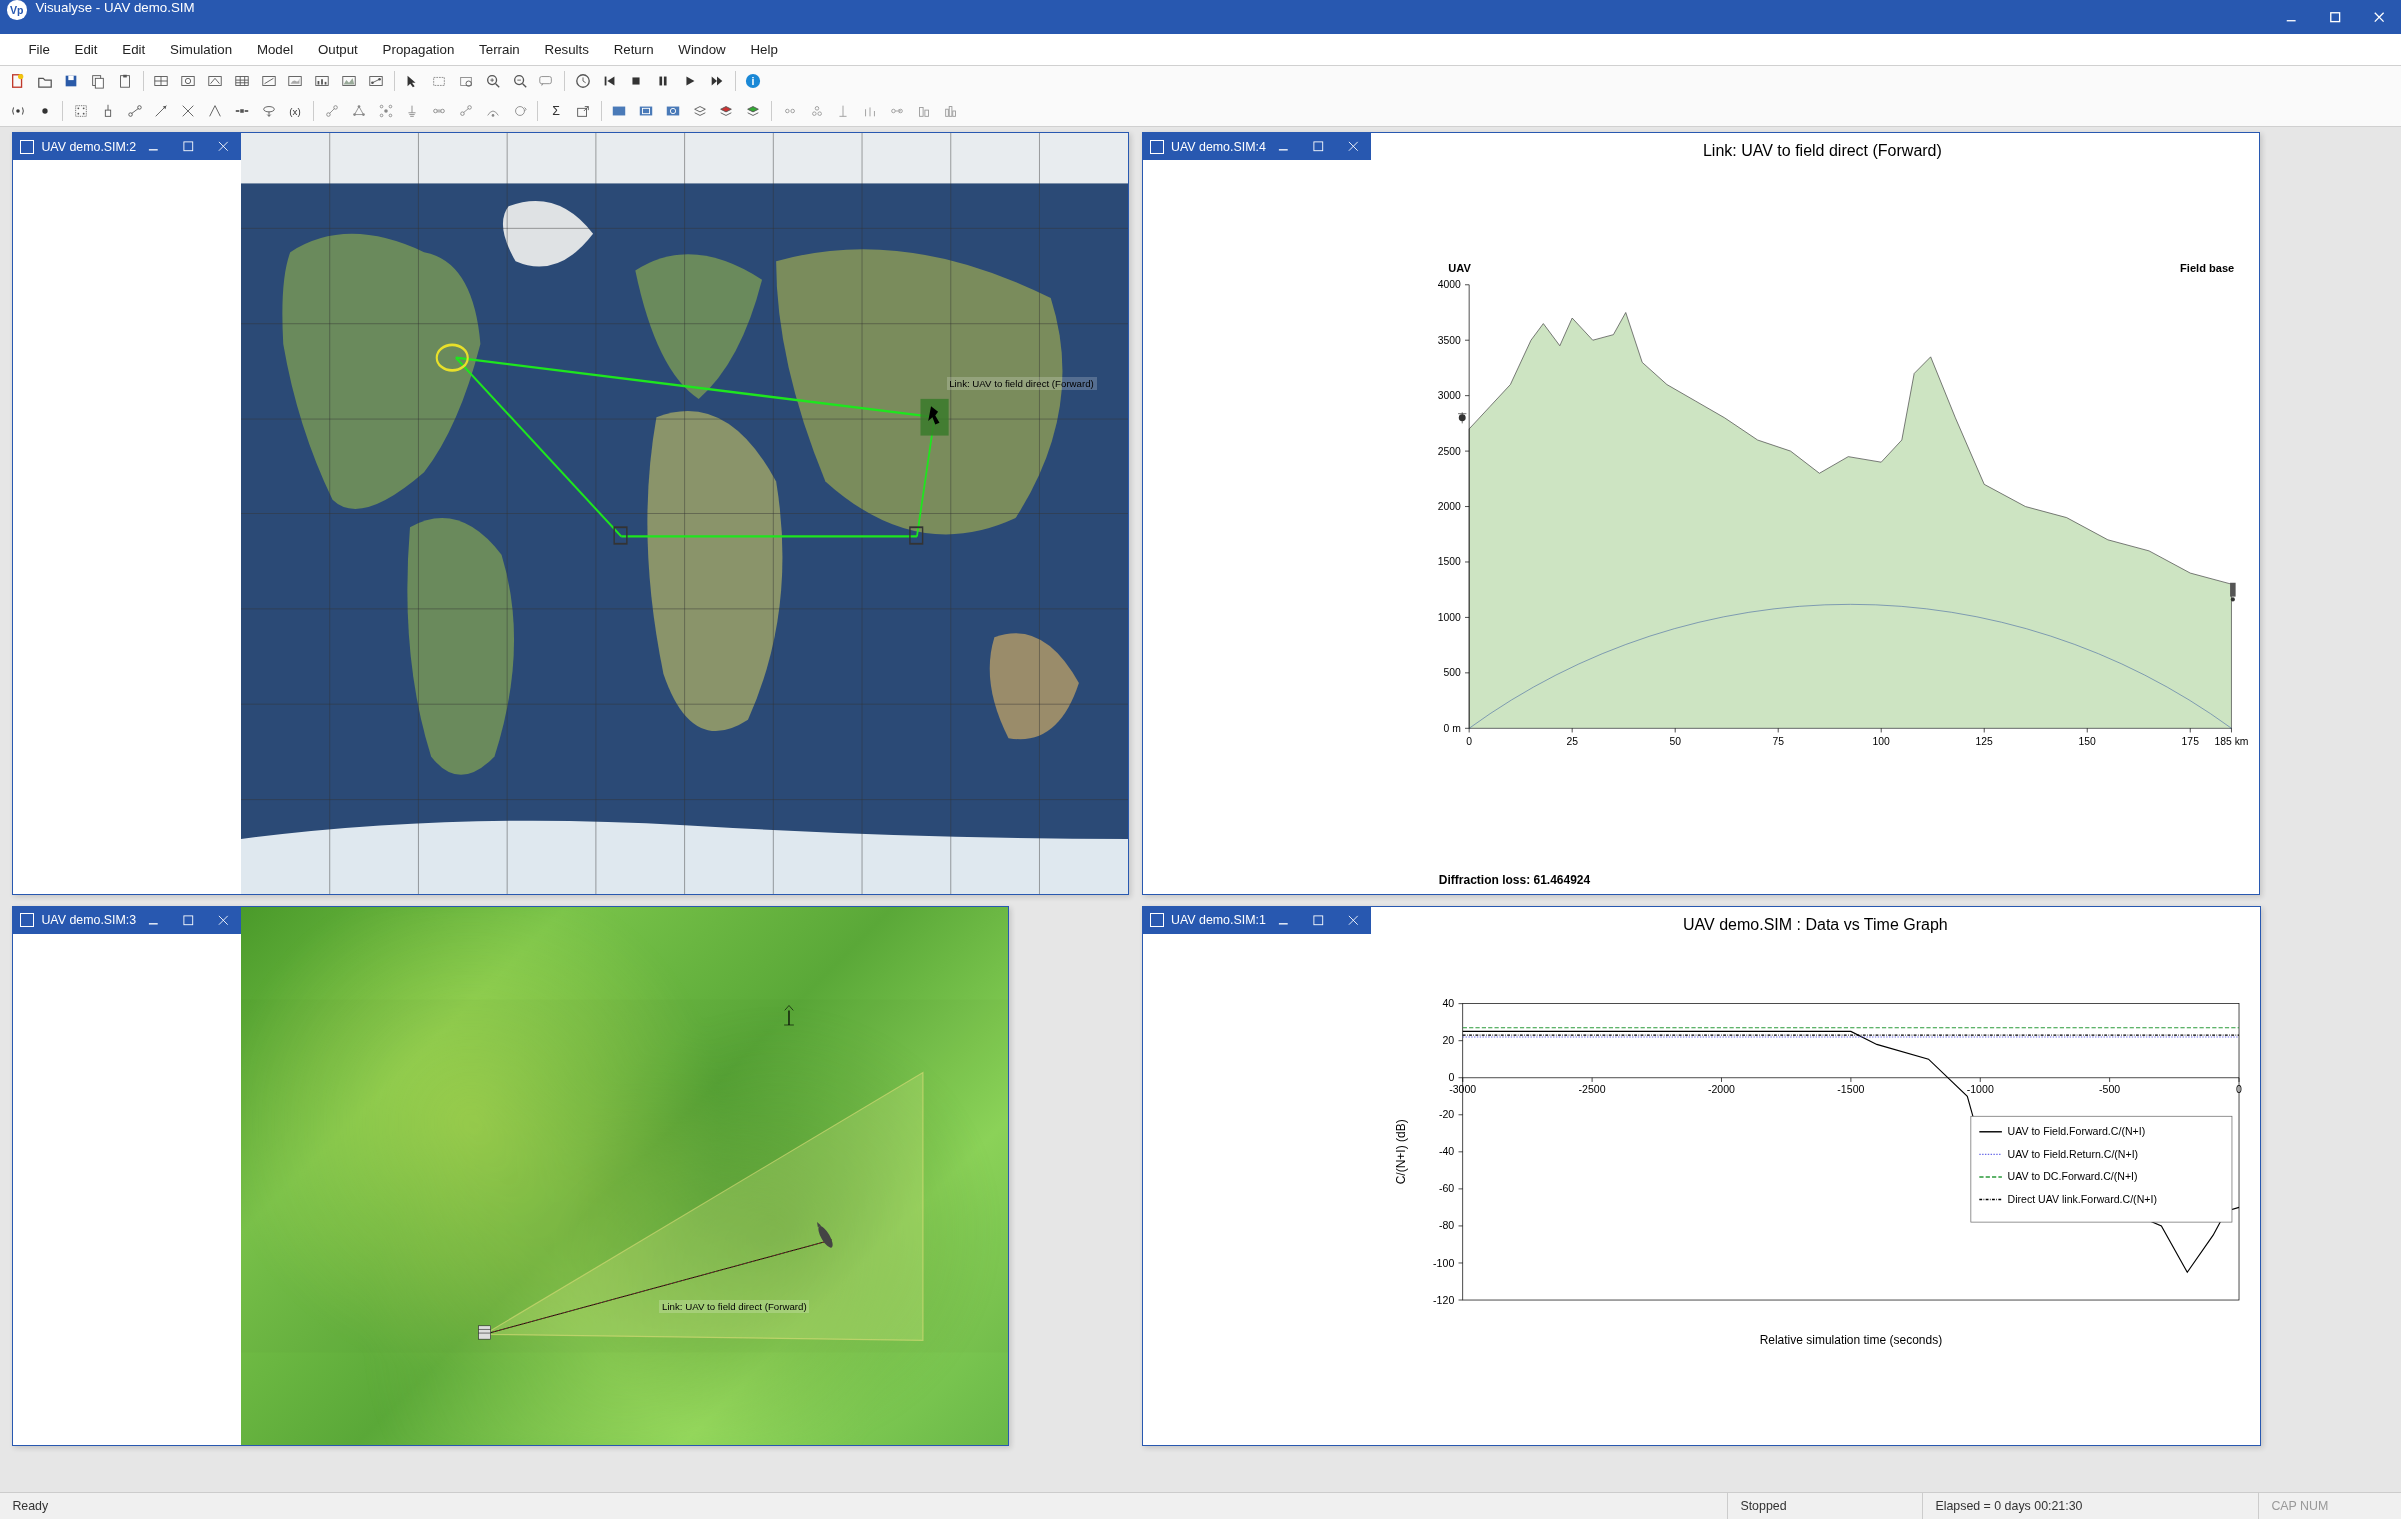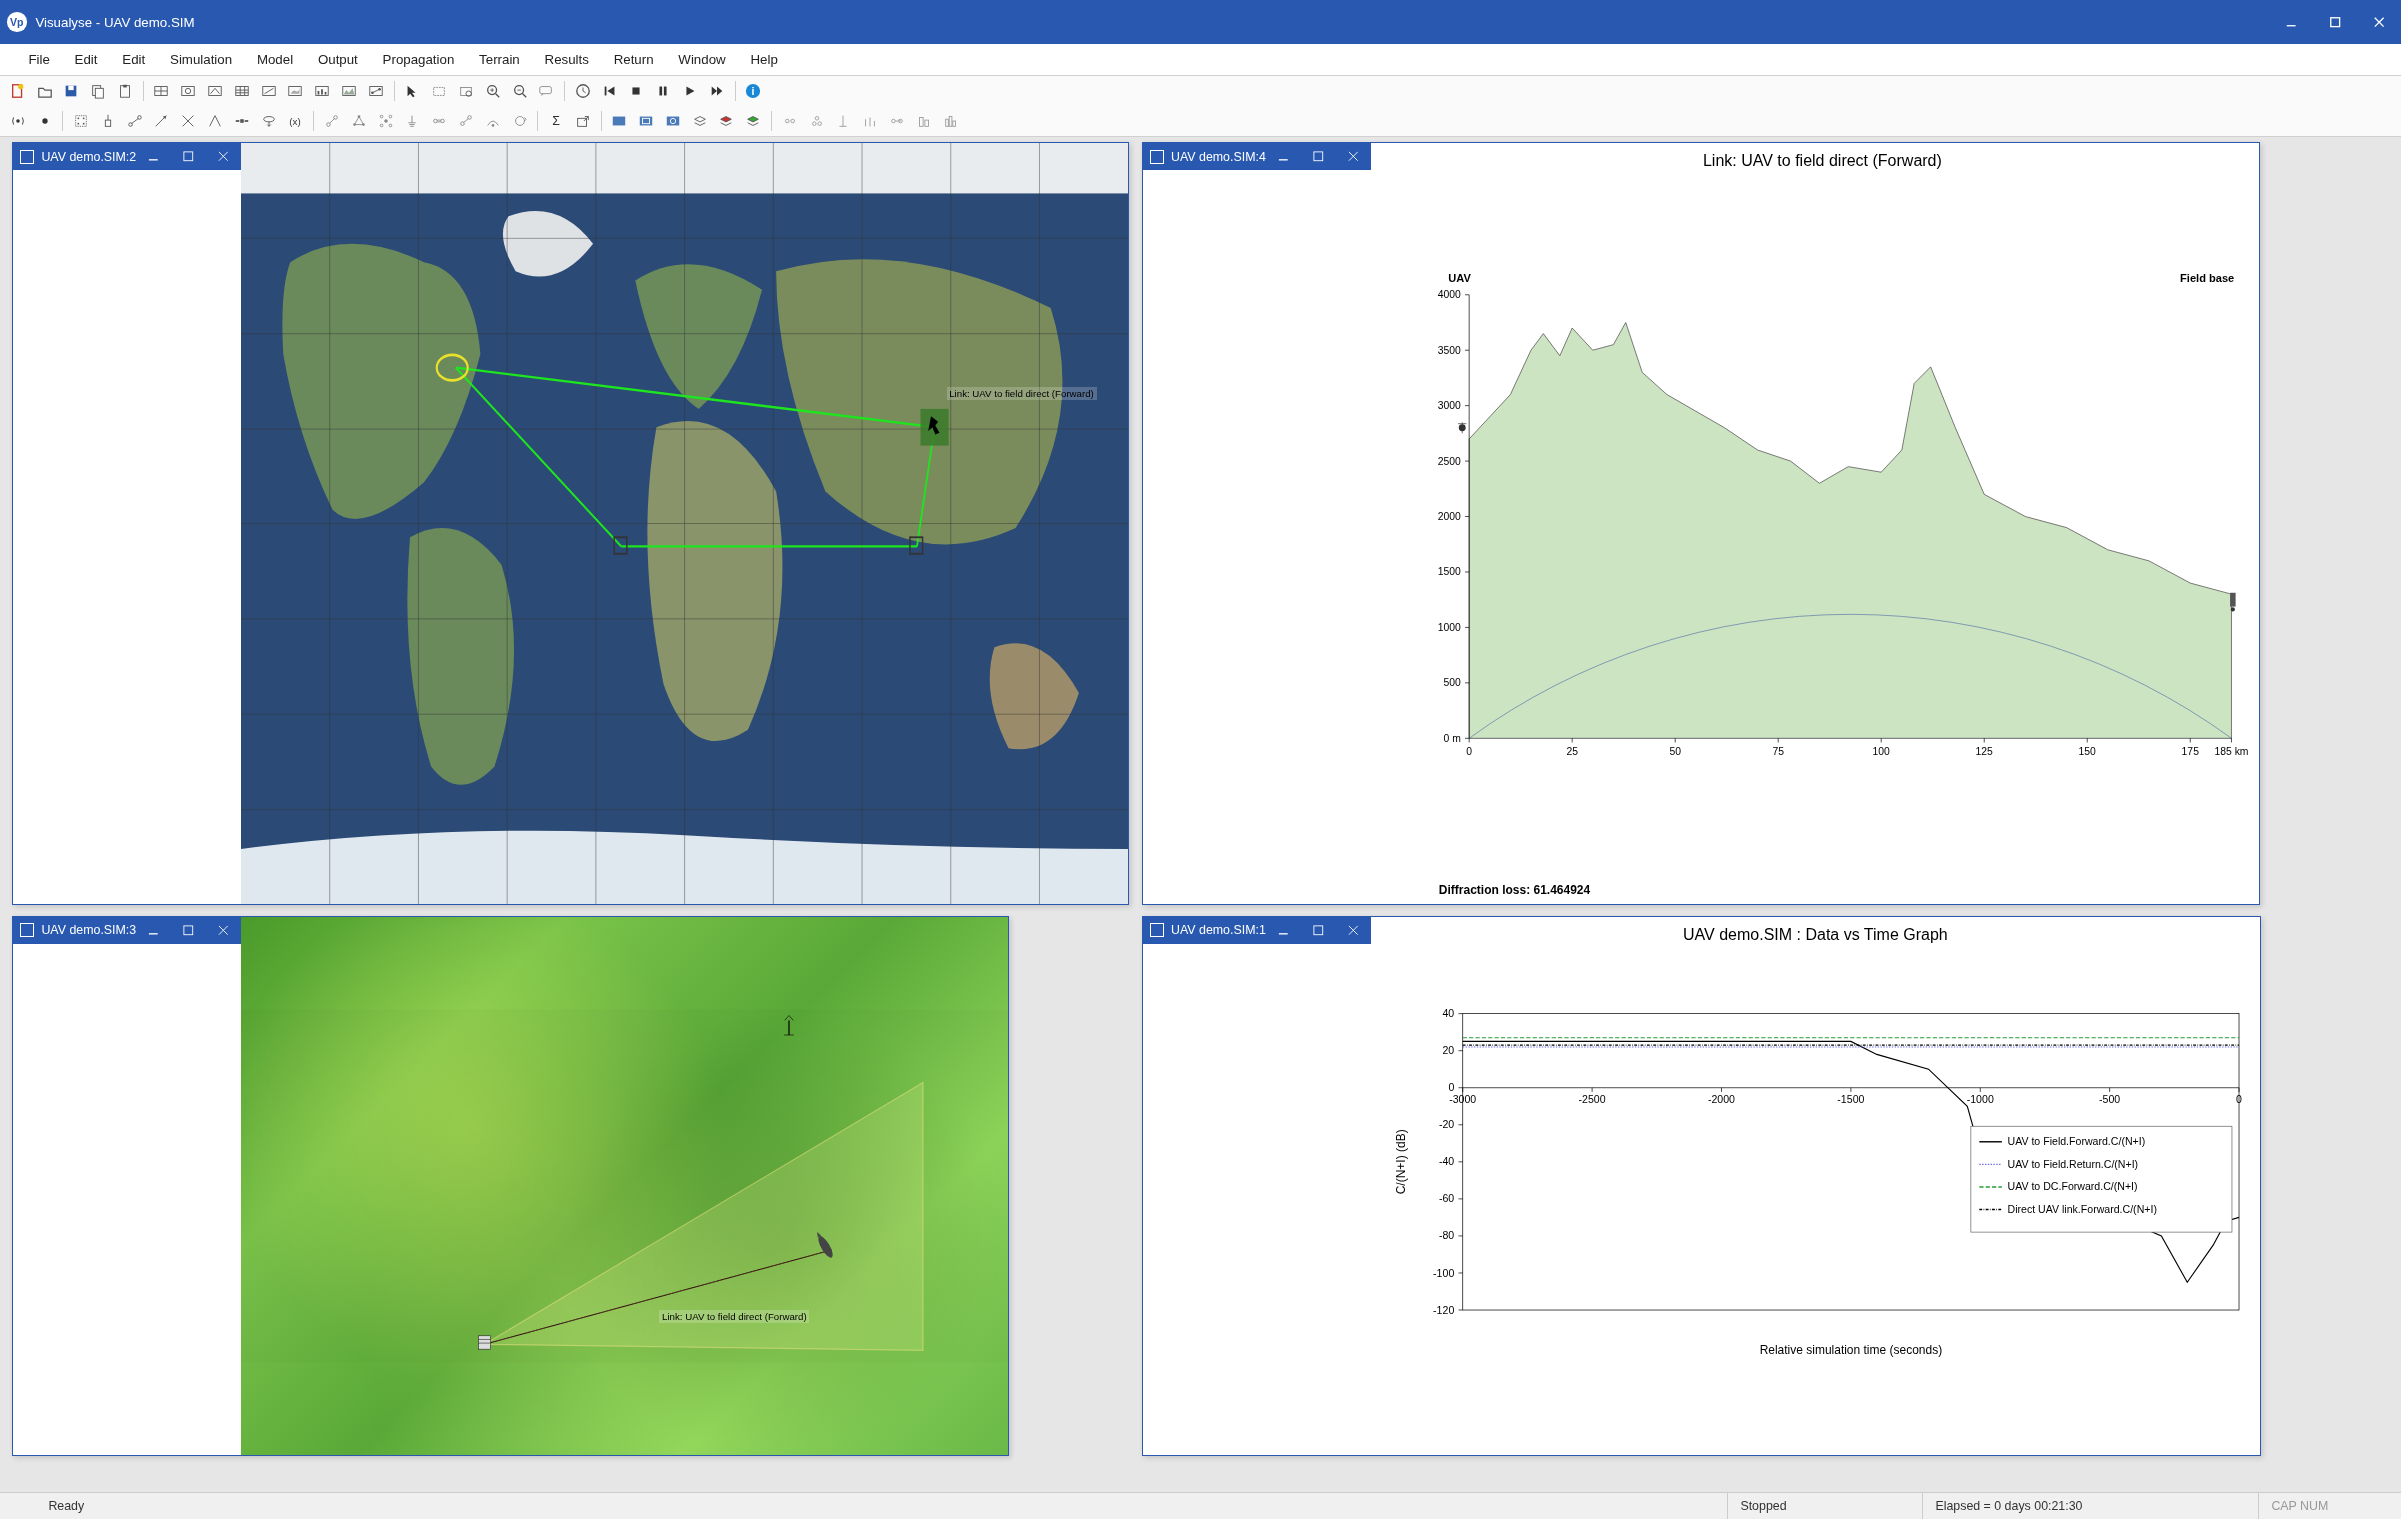--- a/index.html
+++ b/index.html
@@ -1,19 +1,19 @@
 <!DOCTYPE html>
 <html style="font-size:14px"><head>
 <meta charset="utf-8">
 <style>
 * { box-sizing: border-box; margin: 0; padding: 0; }
 body { font-family: "Segoe UI", Tahoma, sans-serif; font-size: 11.5px; background: #f0f0f0; overflow: hidden; width: 2401px; height: 1519px; }
 
 
-.titlebar { background: #2858b0; color: #fff; height: 44px; display: flex; align-items: center; padding-left: 7px; }
+.titlebar { background: #2858b0; color: #fff; height: 34px; display: flex; padding-left: 7px; }
 .titlebar .appicon { width: 19.5px; height: 19.5px; border-radius: 50%; background: #fff; color: #2858b0; display: flex; align-items: center; justify-content: center; font-weight: bold; font-size: 10.6px; margin-right: 8.9px; }
 .titlebar .title-text { flex: 1; font-size: 13.3px; }
 .titlebar .winbtns { display: flex; }
 .titlebar .winbtn { width: 44px; height: 34px; display: flex; align-items: center; justify-content: center; color: #fff; }
 .titlebar .winbtn svg { width: 12.4px; height: 12.4px; }
 
 
 .menubar { background: #fff; height: 32px; display: flex; align-items: center; padding: 0 16px; border-bottom: 0.9px solid #d0d0d0; }
 .menubar .menuitem { padding: 5.3px 12.4px; font-size: 13.3px; color: #222; }
 
@@ -27,21 +27,21 @@
 .mdi { position: relative; background: #e6e6e6; height: calc(100% - 34px - 32px - 60px - 26.6px); }
 
 .childwin { position: absolute; background: #fff; border: 0.9px solid #2858b0; box-shadow: 1.8px 1.8px 5.3px rgba(0,0,0,.15); display: flex; }
 .childwin .cwtitle { background: #2858b0; color: #fff; height: 26.6px; display: flex; align-items: center; padding-left: 7px; font-size: 12.4px; }
 .childwin .cwtitle .cwicon { width: 14px; height: 14px; border: 0.9px solid #fff; margin-right: 7px; display: inline-block; }
 .childwin .cwtitle .spacer { flex: 1; }
 .childwin .cwtitle .cwbtn { width: 35px; height: 26.6px; display: flex; align-items: center; justify-content: center; }
 .childwin .cwbody { flex: 1; position: relative; overflow: hidden; }
 
 
-.statusbar { position: absolute; bottom: 0; left: 0; right: 0; height: 26.6px; background: #f0f0f0; border-top: 0.9px solid #ccc; display: flex; align-items: center; font-size: 12.4px; color: #333; padding-left: 36px; }
+.statusbar { position: absolute; bottom: 0; left: 0; right: 0; height: 26.6px; background: #f0f0f0; border-top: 0.9px solid #ccc; display: flex; align-items: center; font-size: 12.4px; color: #333; }
 .statusbar .cell { padding: 0 12.4px; border-right: 0.9px solid #ccc; height: 100%; display: flex; align-items: center; }
 .statusbar .cell:first-child { flex: 1; border-right: 0.9px solid #ccc; }
 
 
 .worldmap { position: relative; width: 100%; height: 100%; background: linear-gradient(180deg,#2a4a78 0%,#2a4a78 18%,#2a4a78 100%); }
 .worldmap svg { width: 100%; height: 100%; }
 
 
 .terrainmap { position: relative; width: 100%; height: 100%; background: linear-gradient(135deg, #4a9a2a 0%, #7ac44a 25%, #5aa838 50%, #8ed65a 75%, #6ab848 100%); }
 .terrainmap::before { content: ""; position: absolute; inset: 0; background: radial-gradient(circle at 30% 40%, rgba(255,255,100,.3), transparent 40%), radial-gradient(circle at 70% 60%, rgba(60,120,30,.4), transparent 35%), radial-gradient(circle at 50% 80%, rgba(180,220,100,.3), transparent 45%); filter: blur(7px); }

